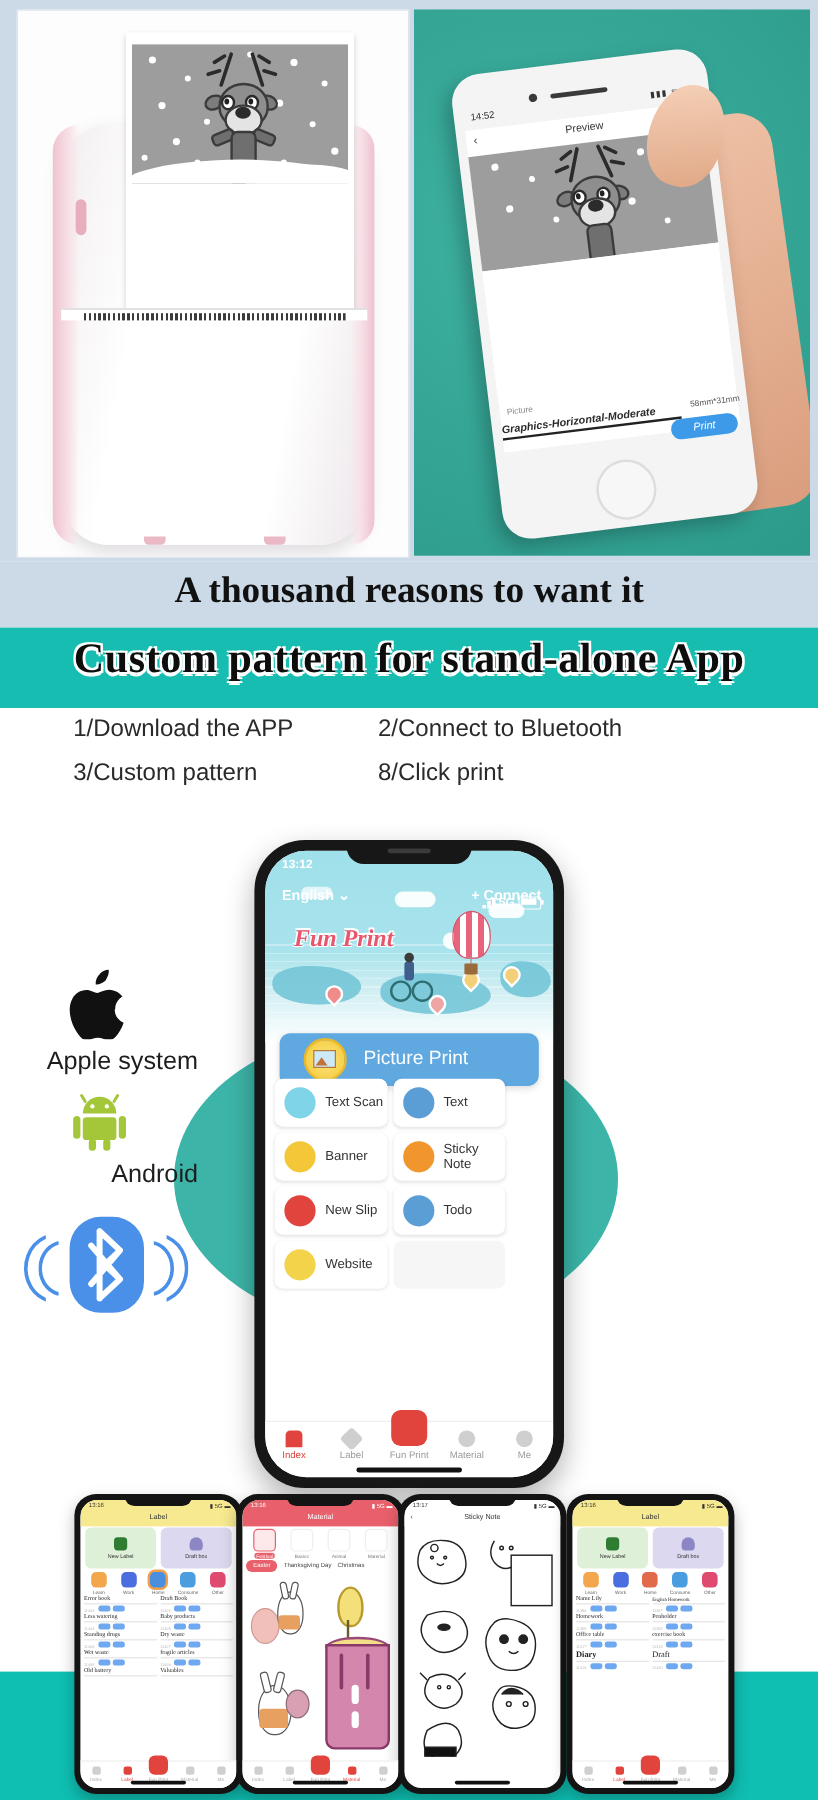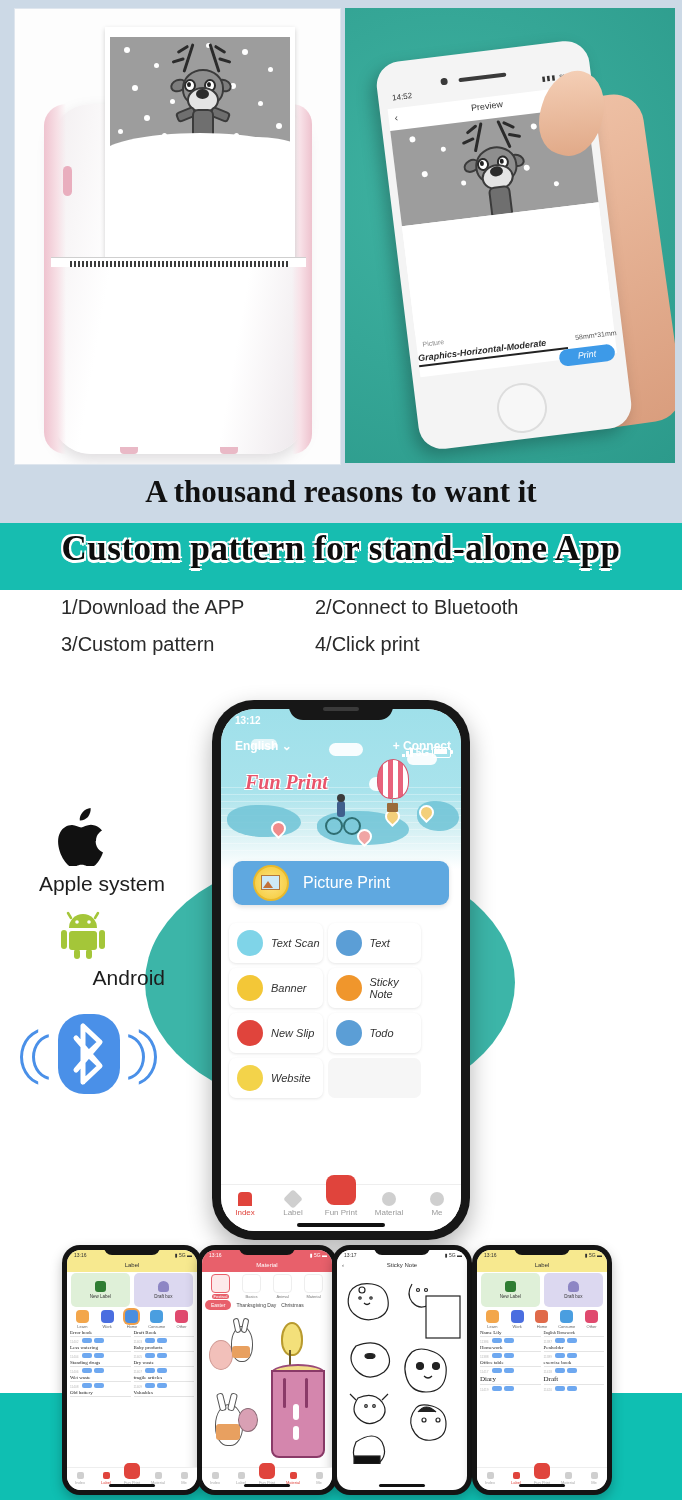--- a/index.html
+++ b/index.html
@@ -152,21 +152,21 @@
 
   .pic-print{position:absolute;left:12px;top:152px;width:216px;height:44px;border-radius:9px;background:#5fa8e0;
     display:flex;align-items:center;z-index:4;box-shadow:0 2px 5px rgba(0,0,0,.12);}
   .pp-icon{width:32px;height:32px;border-radius:50%;background:radial-gradient(circle,#ffe680,#f3c737);margin-left:20px;
     position:relative;border:2px solid #e8b92c;}
   .pp-icon:after{content:"";position:absolute;left:6px;top:8px;width:17px;height:13px;background:#cde9f7;border:1px solid #b5793a;}
   .pp-icon b{position:absolute;left:8px;top:14px;width:0;height:0;border-left:5px solid transparent;
     border-right:5px solid transparent;border-bottom:7px solid #c2713a;display:block;z-index:2;}
   .pp-label{margin-left:14px;color:#fff;font-size:16px;font-weight:normal;}
 
-  .gridmenu{position:absolute;left:0;top:214px;width:208px;z-index:4;font-style:italic;}
+  .gridmenu{position:absolute;left:0;top:190px;width:208px;z-index:4;}
   .grow{display:flex;gap:5px;padding:0 8px;margin-bottom:5px;}
   .gcell{flex:1;height:40px;background:#fff;border-radius:7px;display:flex;align-items:center;
     box-shadow:0 1px 3px rgba(0,0,0,.1);}
   .gcell.empty{background:#f6f6f6;box-shadow:none;}
   .gic{width:26px;height:26px;border-radius:50%;margin-left:8px;flex:none;position:relative;}
   .glb{margin-left:8px;font-size:11px;color:#333;}
 
   .tabbar{position:absolute;left:0;bottom:0;width:240px;height:46px;background:#fff;border-top:1px solid #eee;
     display:flex;z-index:7;}
   .tab{flex:1;text-align:center;font-size:8px;color:#9a9a9a;padding-top:7px;position:relative;}
@@ -346,21 +346,21 @@
     <div class="t">A thousand reasons to want it</div>
   </div>
   <div class="band2">
     <div class="t">Custom pattern for stand-alone App</div>
   </div>
 
   <div class="steps">
     <div class="step s1">1/Download the APP</div>
     <div class="step s2">2/Connect to Bluetooth</div>
     <div class="step s3">3/Custom pattern</div>
-    <div class="step s4">4/Click print</div>
+    <div class="step s4">8/Click print</div>
   </div>
 
   <div class="tealcircle"></div>
 
   <div class="osblock apple-blk">
     <svg width="54" height="58" viewBox="0 0 54 58">
       <path d="M32 9c2-3 3-6 2.6-9-2.8.2-6 1.9-8 4.2-1.8 2-3.3 5.2-2.8 8.2 3 .2 6.2-1.5 8.2-3.4z" fill="#111"></path>
       <path d="M40 33c-.1-7 5.7-10.3 6-10.5-3.3-4.8-8.4-5.5-10.2-5.6-4.3-.4-8.5 2.5-10.7 2.5-2.2 0-5.6-2.5-9.2-2.4-4.7.1-9.1 2.7-11.5 7-4.9 8.5-1.2 21.1 3.5 28 2.3 3.4 5.1 7.2 8.7 7 3.5-.1 4.8-2.2 9-2.2s5.4 2.2 9.1 2.2c3.8-.1 6.2-3.4 8.5-6.8 2.7-3.9 3.8-7.7 3.8-7.9-.1-.1-7.3-2.8-7.4-11.1z" fill="#111"></path>
     </svg>
     <div class="os-label">Apple system</div>
@@ -756,21 +756,21 @@
               <div class="nm">Office table</div>
               <div class="mt">11417 <span class="bt"></span><span class="bt"></span></div>
             </div>
           <div class="lcell">
               <div class="nm">exercise book</div>
               <div class="mt">11418 <span class="bt"></span><span class="bt"></span></div>
             </div>
         </div>
         <div class="lrow">
           <div class="lcell">
-              <div class="nm" style="font-size:7px;">Diary</div>
+              <div class="nm" style="font-size:7px;font-weight:bold;">Diary</div>
               <div class="mt">11419 <span class="bt"></span><span class="bt"></span></div>
             </div>
           <div class="lcell">
               <div class="nm" style="font-size:7px;">Draft</div>
               <div class="mt">11420 <span class="bt"></span><span class="bt"></span></div>
             </div>
         </div>
       </div>
       <div class="mtabs">
         <div class="mtab"><div class="mtabic"></div><span>Index</span></div>

